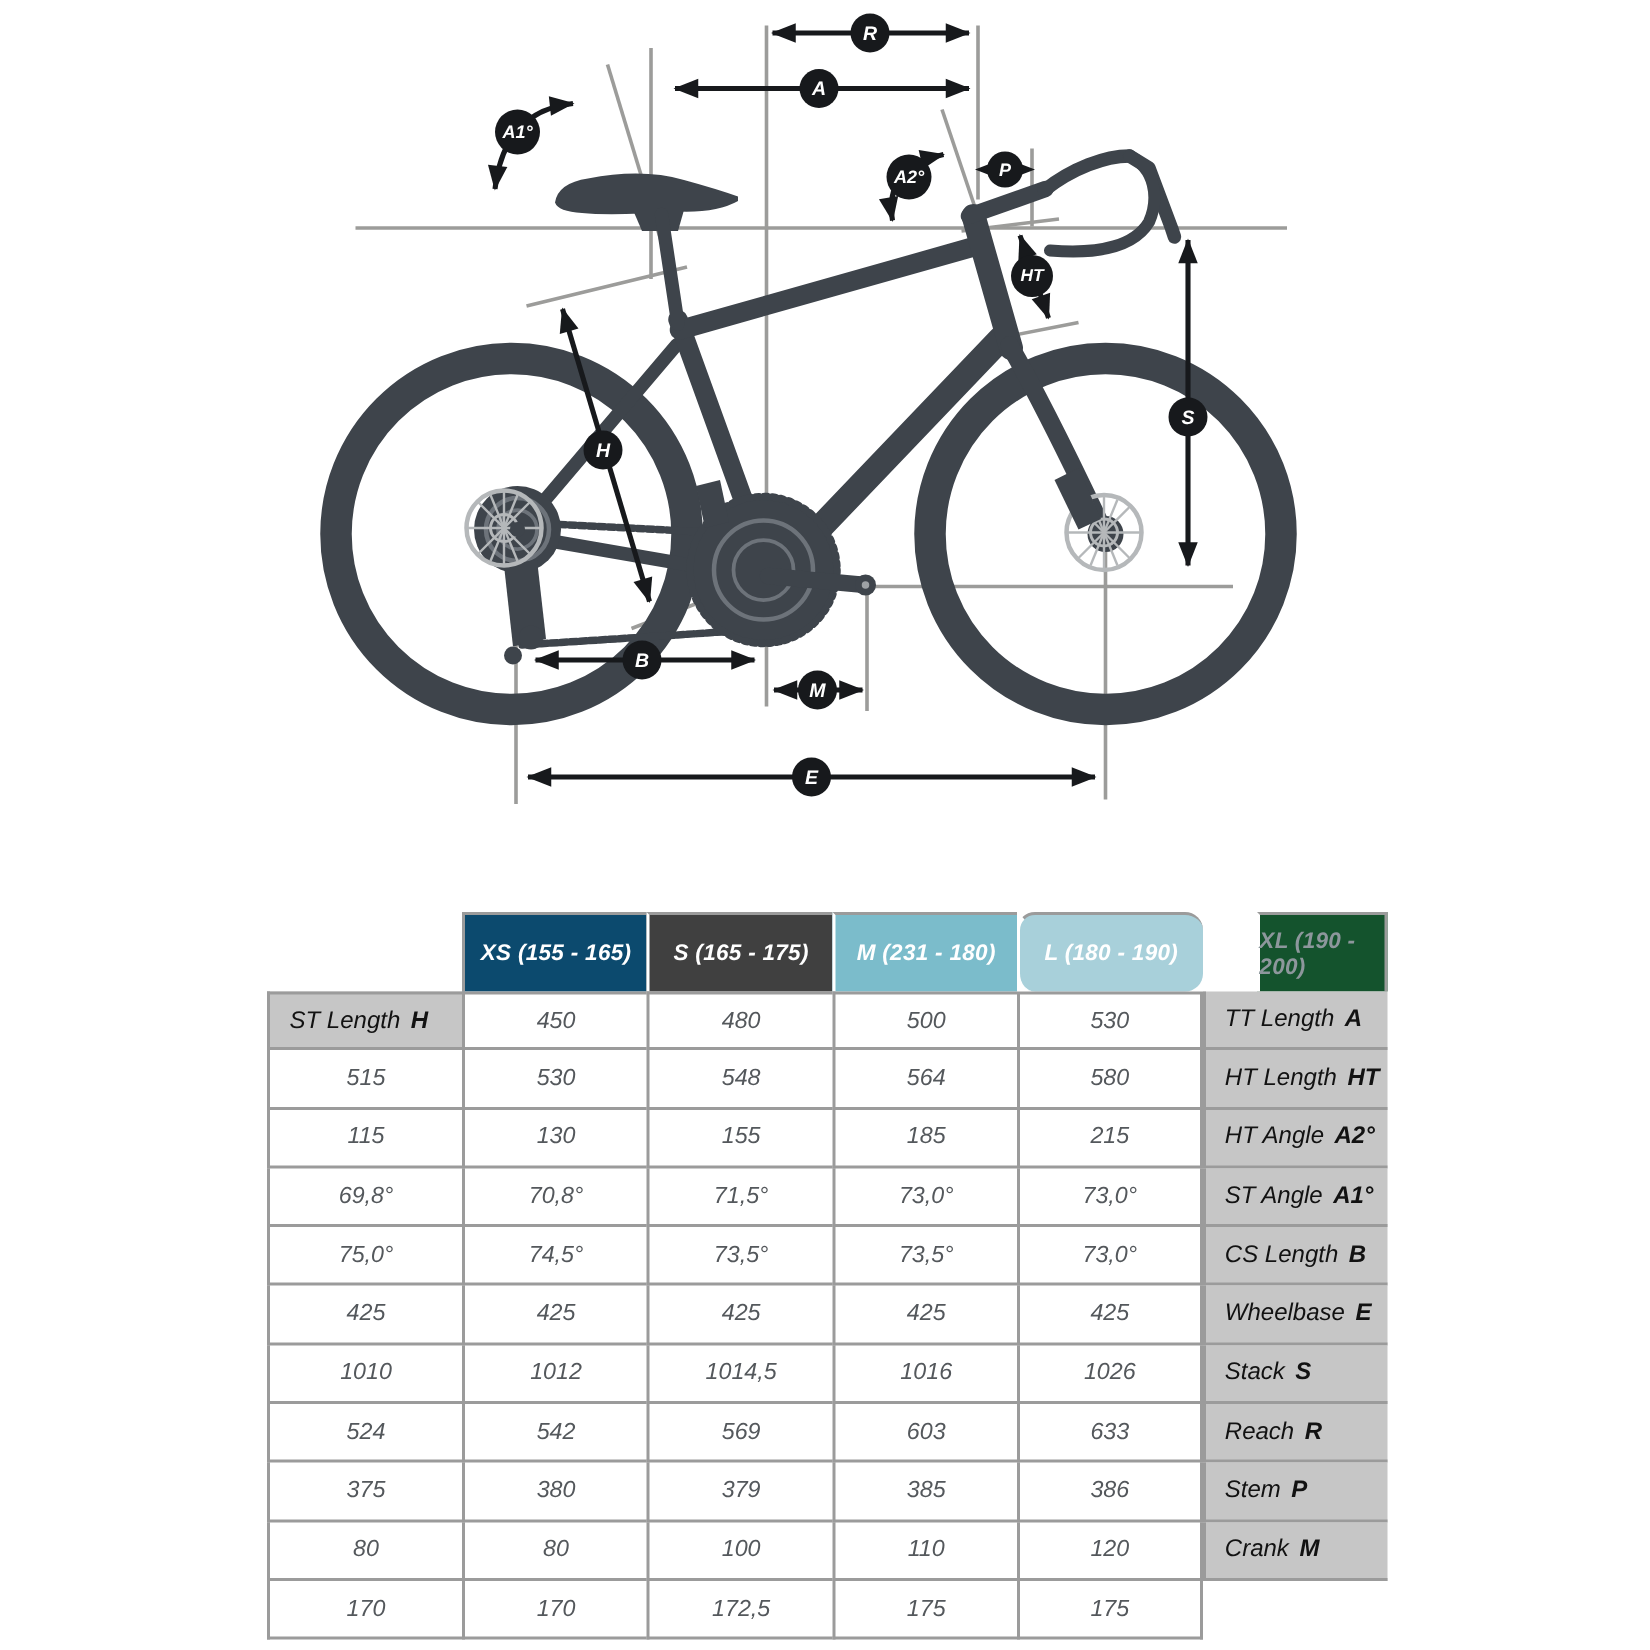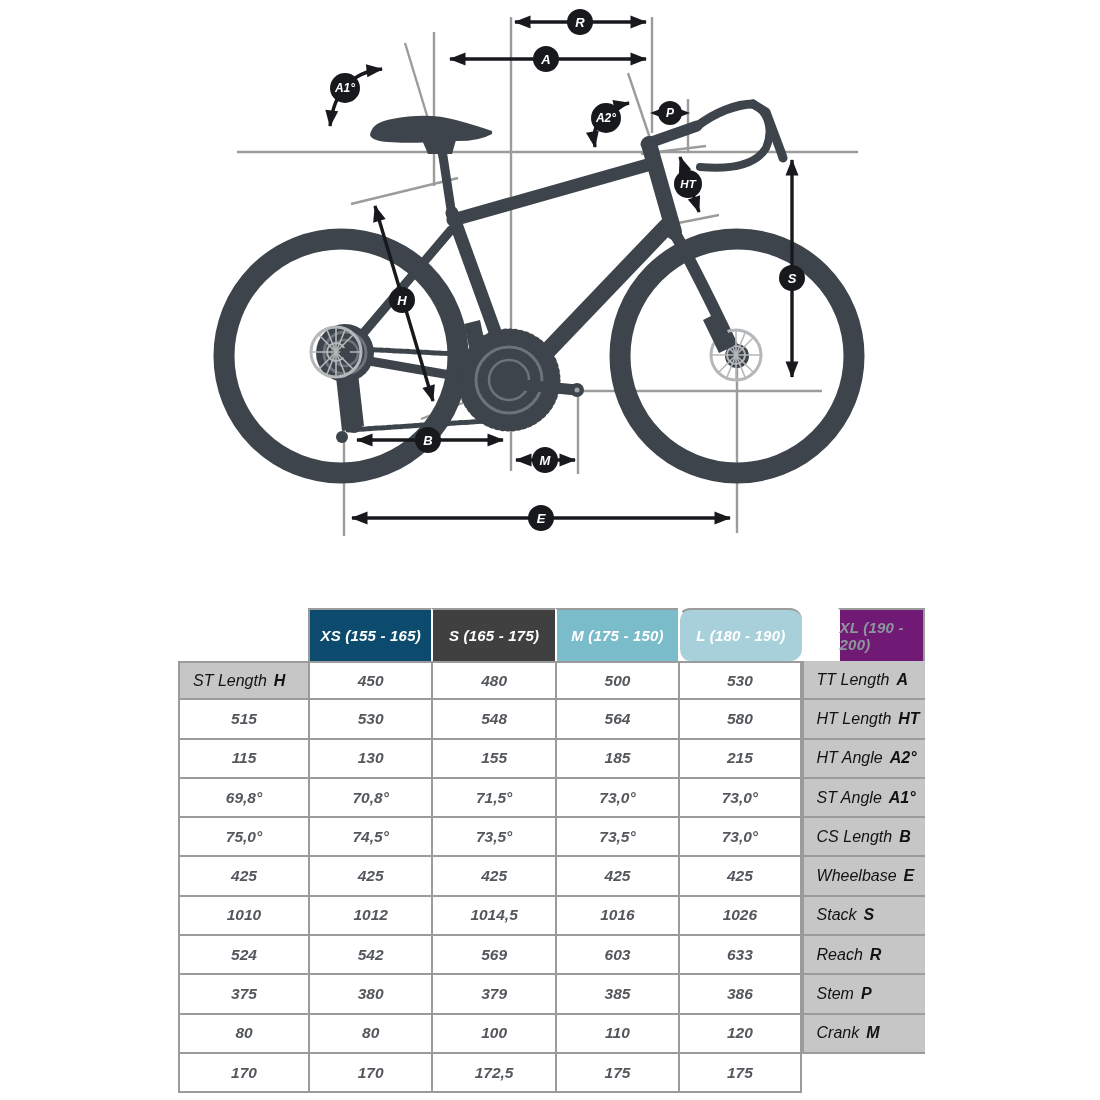--- a/index.html
+++ b/index.html
@@ -26,21 +26,21 @@
   .corner{background:#ffffff;}
   .hcell{font-weight:bold;font-size:15px;border-top:2px solid var(--tborder,#9b9b9b);
          border-left:2px solid #ffffff;letter-spacing:.2px;}
   .hfirst{border-left:2px solid var(--tborder,#9b9b9b);}
   .hlast{border-right:2px solid var(--tborder,#9b9b9b);}
   .lcell{background:var(--labelbg,#c6c6c6);justify-content:flex-start;padding-left:13px;
          border-left:2px solid var(--tborder,#9b9b9b);border-bottom:2px solid var(--tborder,#9b9b9b);
          font-size:16px;color:var(--labeltext,#121212);gap:7px;}
   .rfirst{border-top:2px solid var(--tborder,#9b9b9b);}
   .dcell{border-left:2px solid var(--tborder,#9b9b9b);border-bottom:2px solid var(--tborder,#9b9b9b);
-         font-size:15.5px;color:var(--valtext,#54585c);font-weight:bold;}
+         font-size:15.5px;color:var(--valtext,#54585c);}
   .clast{border-right:2px solid var(--tborder,#9b9b9b);}
   .rcode{font-weight:bold;}
 </style>
 </head>
 <body>
 
 <div class="stage">
 
   <svg id="diagram" width="1100" height="600" viewBox="0 0 1100 600">
     <defs>
@@ -195,23 +195,23 @@
           <circle class="dimfill" cx="541" cy="518" r="13"></circle>
         <text class="badge-txt" x="541" y="518" dominant-baseline="central">E</text>
         </g>
     </g>
   </svg>
 
   <div class="geo-table">
       <div class="cell corner"></div>
       <div class="cell hcell hfirst" style="background: #0c4a6e; color: rgb(255, 255, 255);">XS (155 - 165)</div>
       <div class="cell hcell" style="background: #404040; color: rgb(255, 255, 255);">S (165 - 175)</div>
-      <div class="cell hcell" style="background: rgb(123, 188, 203); color: rgb(255, 255, 255);">M (175 - 150)</div>
+      <div class="cell hcell" style="background: rgb(123, 188, 203); color: rgb(255, 255, 255);">M (231 - 180)</div>
       <div class="cell hcell" style="background: rgb(168, 208, 218); color: rgb(255, 255, 255); border-radius: 12px;">L (180 - 190)</div>
-      <div class="cell hcell hlast" style="background: #701a75; color: rgb(141, 151, 156); margin-left: 36px;">XL (190 - 200)</div>
+      <div class="cell hcell hlast" style="background: #14532d; color: rgb(141, 151, 156); margin-left: 36px;">XL (190 - 200)</div>
       <div class="cell lcell rfirst">
         <span class="rname">ST Length</span>
         <span class="rcode">H</span>
       </div>
       <div class="cell dcell rfirst">450</div>
       <div class="cell dcell rfirst">480</div>
       <div class="cell dcell rfirst">500</div>
       <div class="cell dcell rfirst clast">530</div>
       <div class="cell lcell">
         <span class="rname">TT Length</span>

